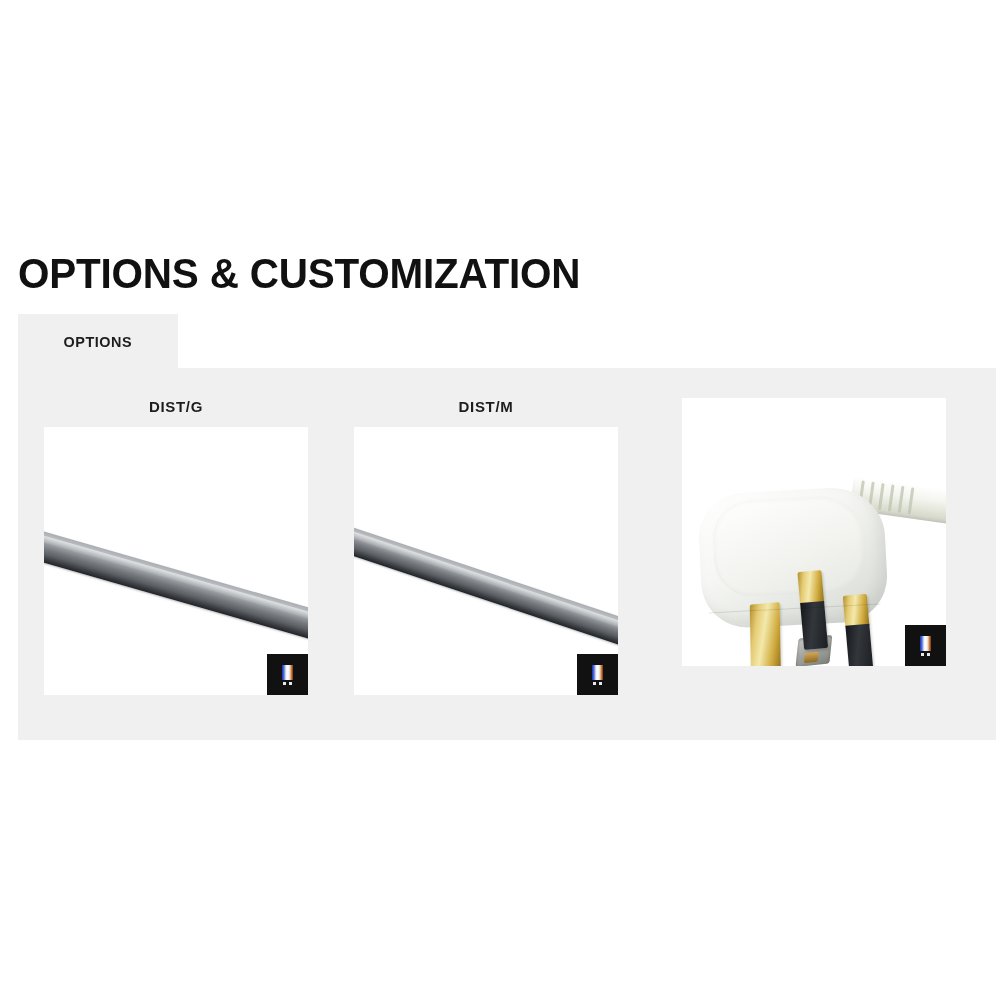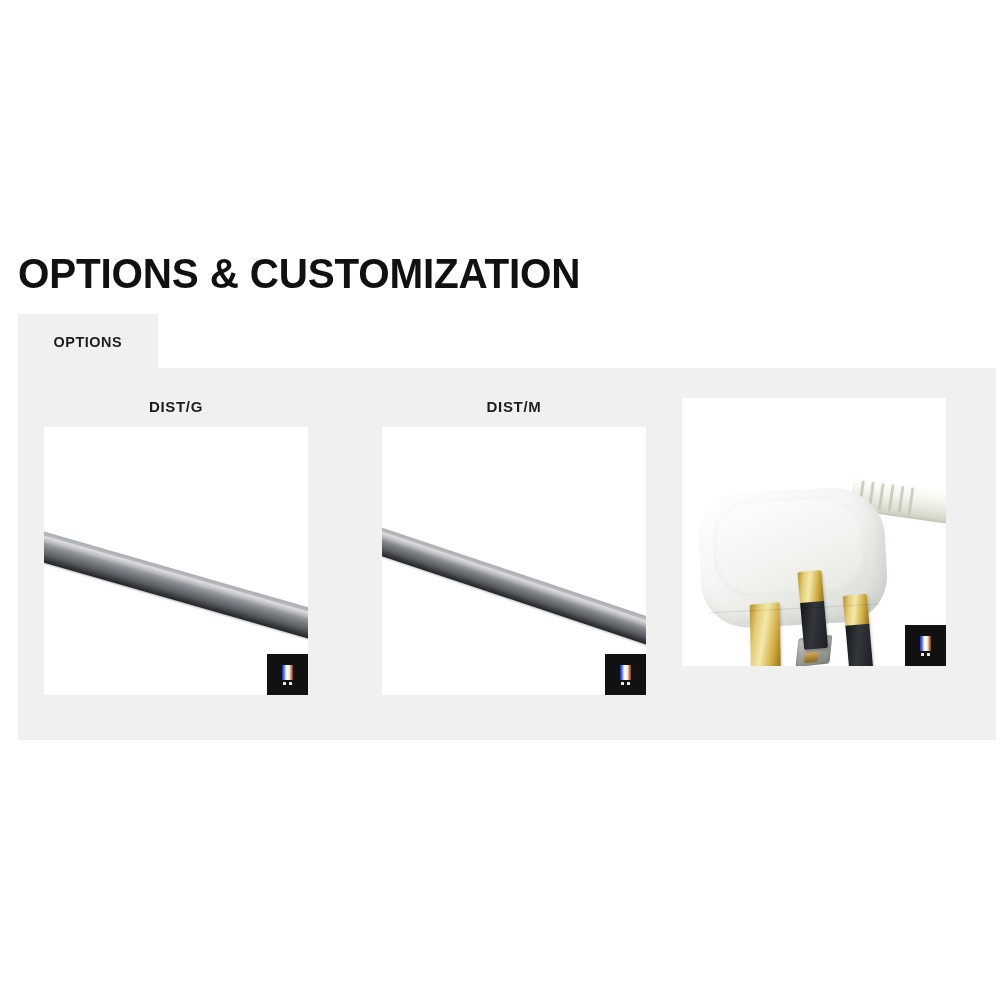--- a/index.html
+++ b/index.html
@@ -41,21 +41,21 @@
     position: absolute;
     left: 18px;
     top: 314px;
     width: 964px;
     height: 54px;
   }
   .tab {
     position: absolute;
     left: 0;
     top: 0;
-    width: 140px;
+    width: 160px;
     height: 54px;
     background: #f0f0f0;
     box-sizing: border-box;
     display: flex;
     align-items: center;
     justify-content: center;
     cursor: pointer;
   }
   .tab-label {
     font-size: 15px;
@@ -83,21 +83,21 @@
     width: 982px;
     height: 372px;
   }
 
   .card {
     position: absolute;
     top: 30px;
     width: 264px;
   }
   .card-1 { left: 26px; }
-  .card-2 { left: 364px; }
+  .card-2 { left: 336px; }
   .card-3 { left: 664px; }
 
   .card-label {
     text-align: center;
     font-size: 15px;
     font-weight: 700;
     letter-spacing: 0.7px;
     color: #1d1d1d;
     font-family: "Liberation Sans Narrow", "Liberation Sans", sans-serif;
     margin-bottom: 12px;

